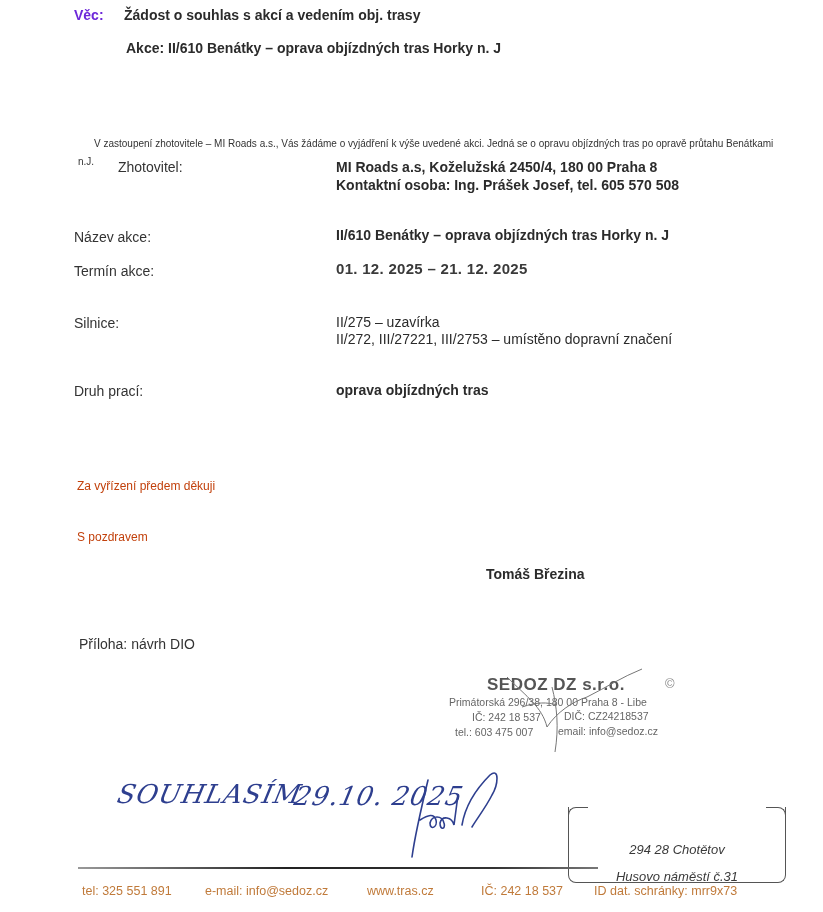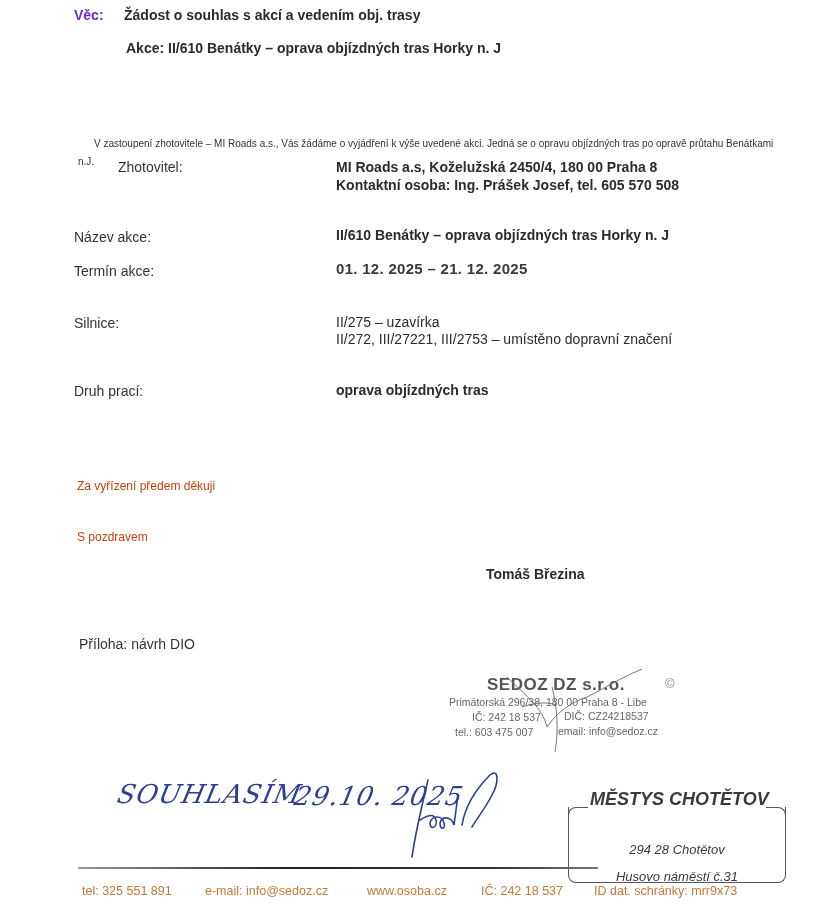--- a/index.html
+++ b/index.html
@@ -97,23 +97,22 @@
   <div class="hw-text" style="left:185px; top:16px; font-size:26px;">29.10. 2025</div>
   <svg style="position:absolute; left:290px; top:0;" width="130" height="100" viewBox="0 0 130 100">
     <path d="M28 15 C22 40, 15 70, 12 92 M20 55 C28 50, 34 48, 36 55 C38 62, 30 66, 30 58 C32 50, 42 50, 44 58 C46 64, 40 66, 40 58 C42 50, 52 52, 54 60 L58 30 M62 60 C64 48, 70 30, 90 10 C100 2, 98 20, 92 30 C86 42, 76 55, 72 62" stroke="#2e3f8f" stroke-width="1.6" fill="none" stroke-linecap="round"></path>
   </svg>
 </div>
 
 <div class="abs muni-stamp">
   <div class="muni-frame"></div>
   <div class="muni-frame-topl"></div>
   <div class="muni-frame-topr"></div>
-  <div class="muni-title" style="background:#fff; left:22px; width:174px;">MĚSTYS CHOTĚTOV</div>
   <div class="muni-line" style="top:30px;margin-top:44px;">Husovo náměstí č.31</div>
   <div class="muni-line" style="top:47px;">294 28 Chotětov</div>
 </div>
 
 <div class="footer-rule"></div>
 <div class="abs footer-item" style="left:82px;">tel:  325 551 891</div>
 <div class="abs footer-item" style="left:205px;">e-mail: info@sedoz.cz</div>
-<div class="abs footer-item" style="left:367px;">www.osoba.cz</div>
+<div class="abs footer-item" style="left:367px;">www.tras.cz</div>
 <div class="abs footer-item" style="left:481px;">IČ: 242 18 537</div>
 <div class="abs footer-item" style="left:594px;">ID dat. schránky: mrr9x73</div>
 
 </body></html>

